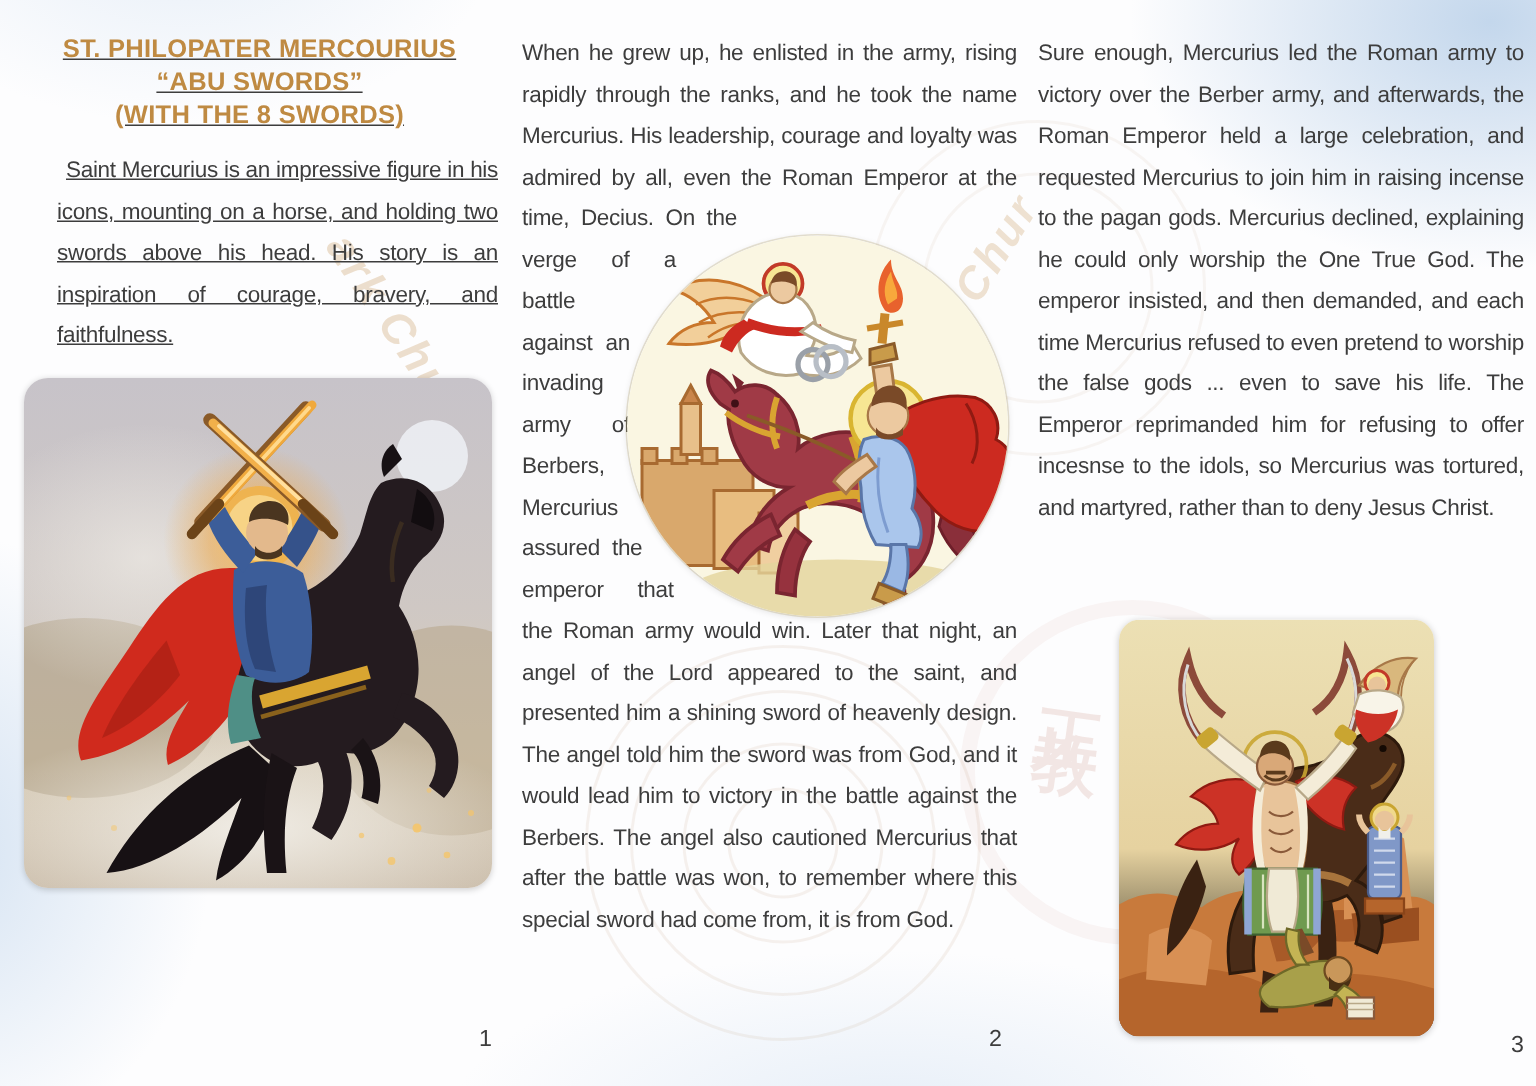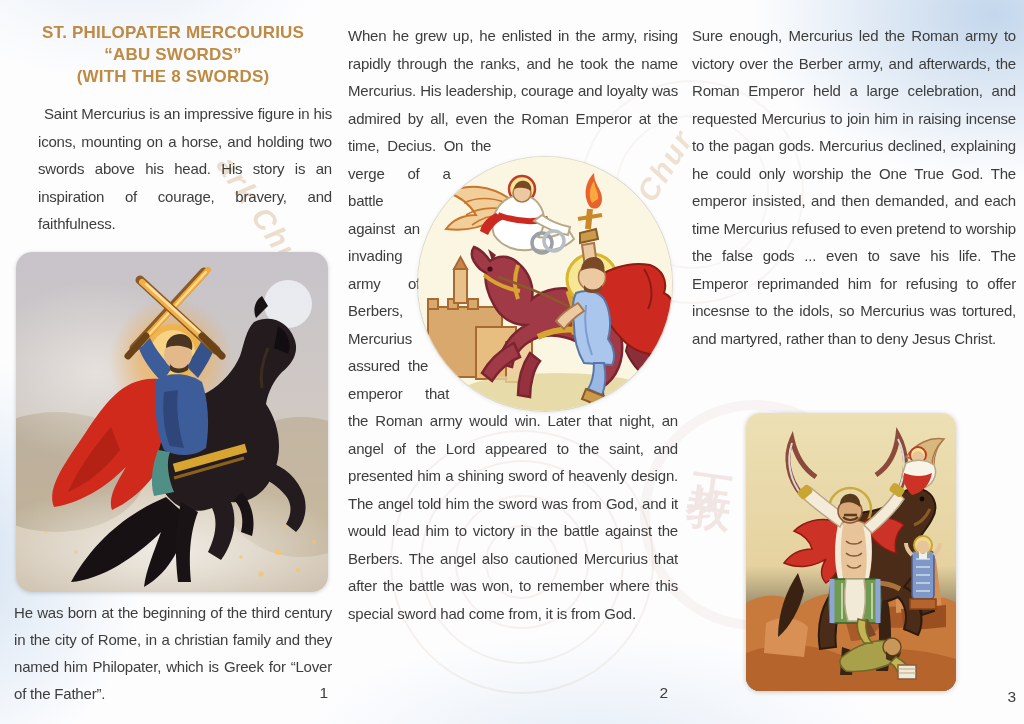--- a/index.html
+++ b/index.html
@@ -19,21 +19,21 @@
   .wm-rings1 .ring{position:absolute;border:2px solid #c8a98e;border-radius:50%;}
   .wm-rings2{left:560px;top:60px;width:260px;height:260px;opacity:.10;}
   .wm-rings2 .ring{position:absolute;border:2px solid #c8a98e;border-radius:50%;}
   .wm-script1{left:238px;top:150px;font-size:30px;font-style:italic;color:#c89a5e;opacity:.30;transform:rotate(56deg);transform-origin:left top;letter-spacing:2px;font-weight:bold;}
   .wm-script2{left:630px;top:190px;font-size:30px;font-style:italic;color:#c89a5e;opacity:.28;transform:rotate(-58deg);transform-origin:left top;letter-spacing:2px;font-weight:bold;}
   .wm-stamp{left:688px;top:440px;font-size:44px;color:#b0563e;opacity:.13;writing-mode:vertical-rl;letter-spacing:14px;font-weight:bold;transform:rotate(8deg);}
   .wm-stamp-ring{left:640px;top:400px;width:210px;height:210px;border:10px solid #b0563e;border-radius:50%;opacity:.05;}
   
   .col{position:absolute;top:14px;color:#3d3d3d;font-size:15px;line-height:27.5px;letter-spacing:-0.2px;text-align:justify;}
   .col p{margin:0;}
-  #col1{left:14px;width:318px;}
+  #col1{left:14px;width:318px;text-decoration:underline;}
   #col2{left:348px;width:330px;padding-top:8px;}
   #col3{left:692px;width:324px;padding-top:8px;}
   .title{margin:8px 0 0 0;text-align:center;color:#bf8a42;font-weight:bold;font-size:17px;line-height:22px;letter-spacing:.2px;}
   .title span{display:block;}
   #col1 .p1{margin-top:12px;text-indent:6px;margin-left:24px;}
   #col1 .p2{margin-top:7px;line-height:27.2px;}
   
   .painting-frame{width:312px;height:340px;margin:14px 0 0 2px;border-radius:16px;overflow:hidden;box-shadow:0 1px 4px rgba(0,0,0,.18);}
   .painting-frame svg{display:block;}
   
@@ -154,21 +154,20 @@
           <circle cx="245" cy="322" r="2.6" opacity=".8"></circle>
             <circle cx="298" cy="290" r="2" opacity=".7"></circle>
           <circle cx="225" cy="305" r="1.8" opacity=".7"></circle>
             <circle cx="270" cy="275" r="1.6" opacity=".6"></circle>
           <circle cx="60" cy="300" r="2" opacity=".5"></circle>
             <circle cx="30" cy="280" r="1.6" opacity=".5"></circle>
         </g>
       </svg>
     </div>
 
-    <p class="p2">He was born at the beginning of the third century in the city of Rome, in a christian family and they named him Philopater, which is Greek for “Lover of the Father”.</p>
   </div>
 
   <div class="col" id="col2">
     <div class="circle-float"></div>
     <p>When he grew up, he enlisted in the army, rising rapidly through the ranks, and he took the name Mercurius. His leadership, courage and loyalty was admired by all, even the Roman Emperor at the time, Decius. On the verge of a battle against an invading army of Berbers, Mercurius assured the emperor that the Roman army would win. Later that night, an angel of the Lord appeared to the saint, and presented him a shining sword of heavenly design. The angel told him the sword was from God, and it would lead him to victory in the battle against the Berbers. The angel also cautioned Mercurius that after the battle was won, to remember where this special sword had come from, it is from God.</p>
   </div>
 
   <div class="circle-icon">
     <svg width="254" height="254" viewBox="0 0 254 254">
       <circle cx="127" cy="127" r="127" fill="#faf6e2"></circle>

